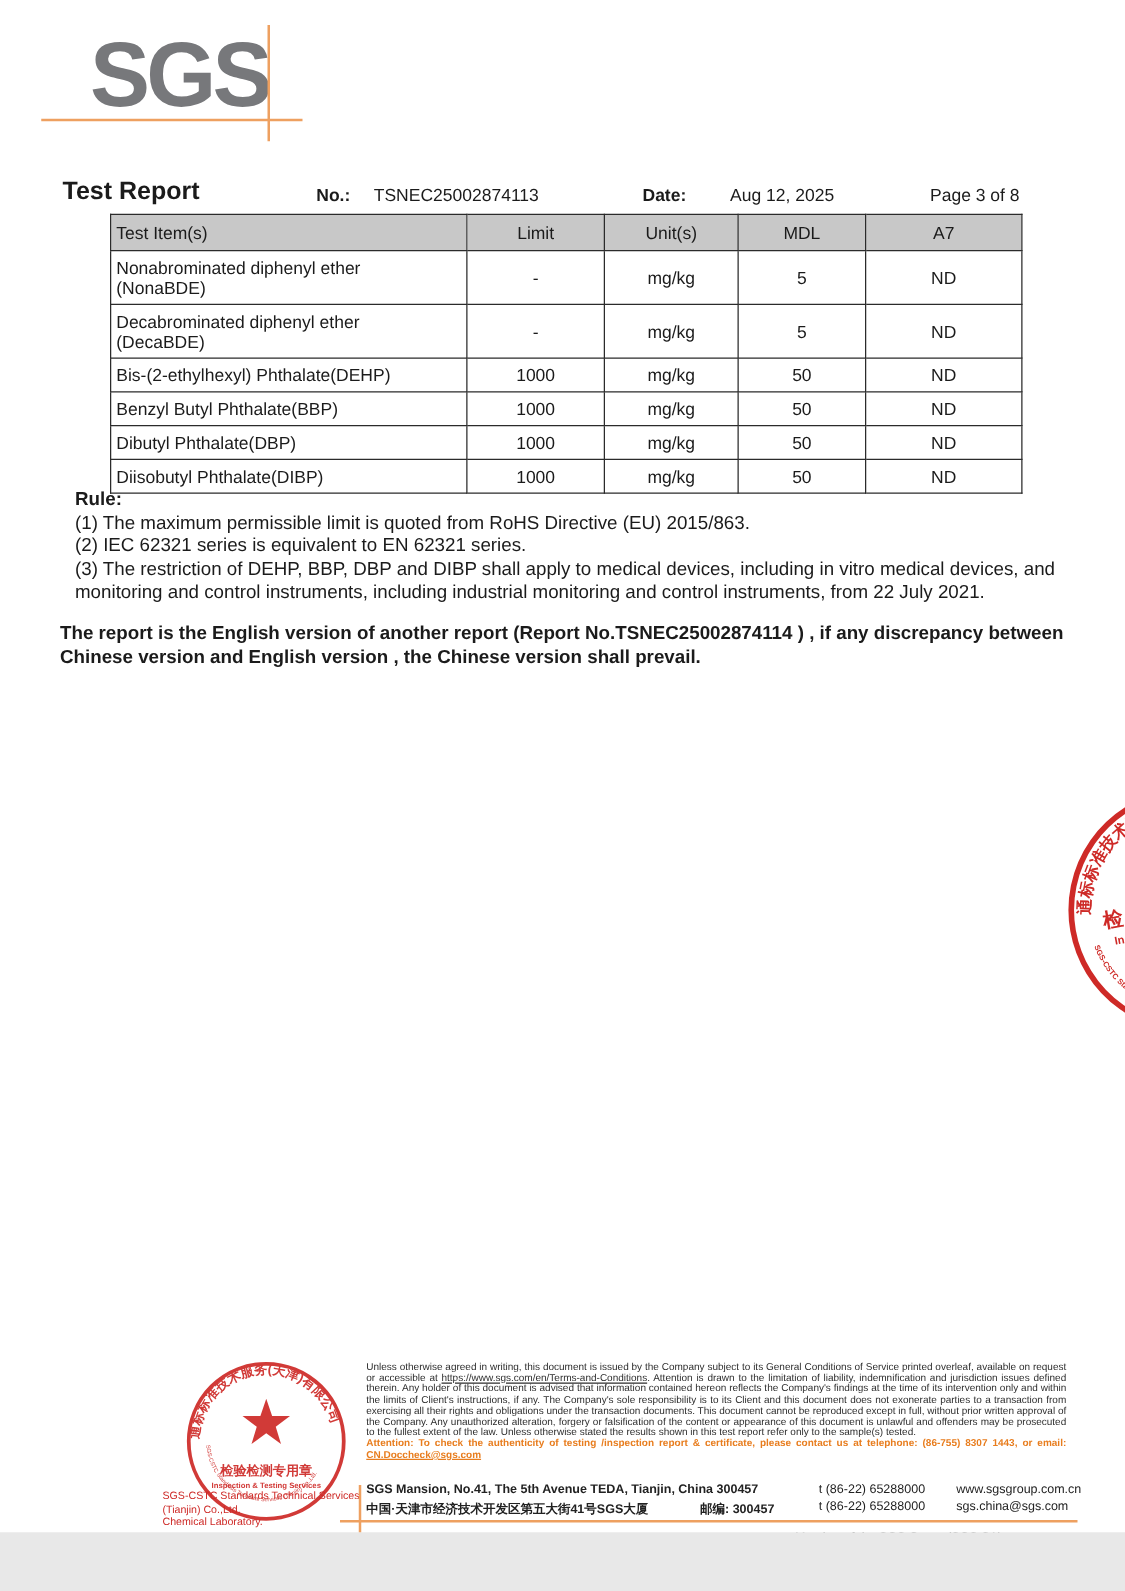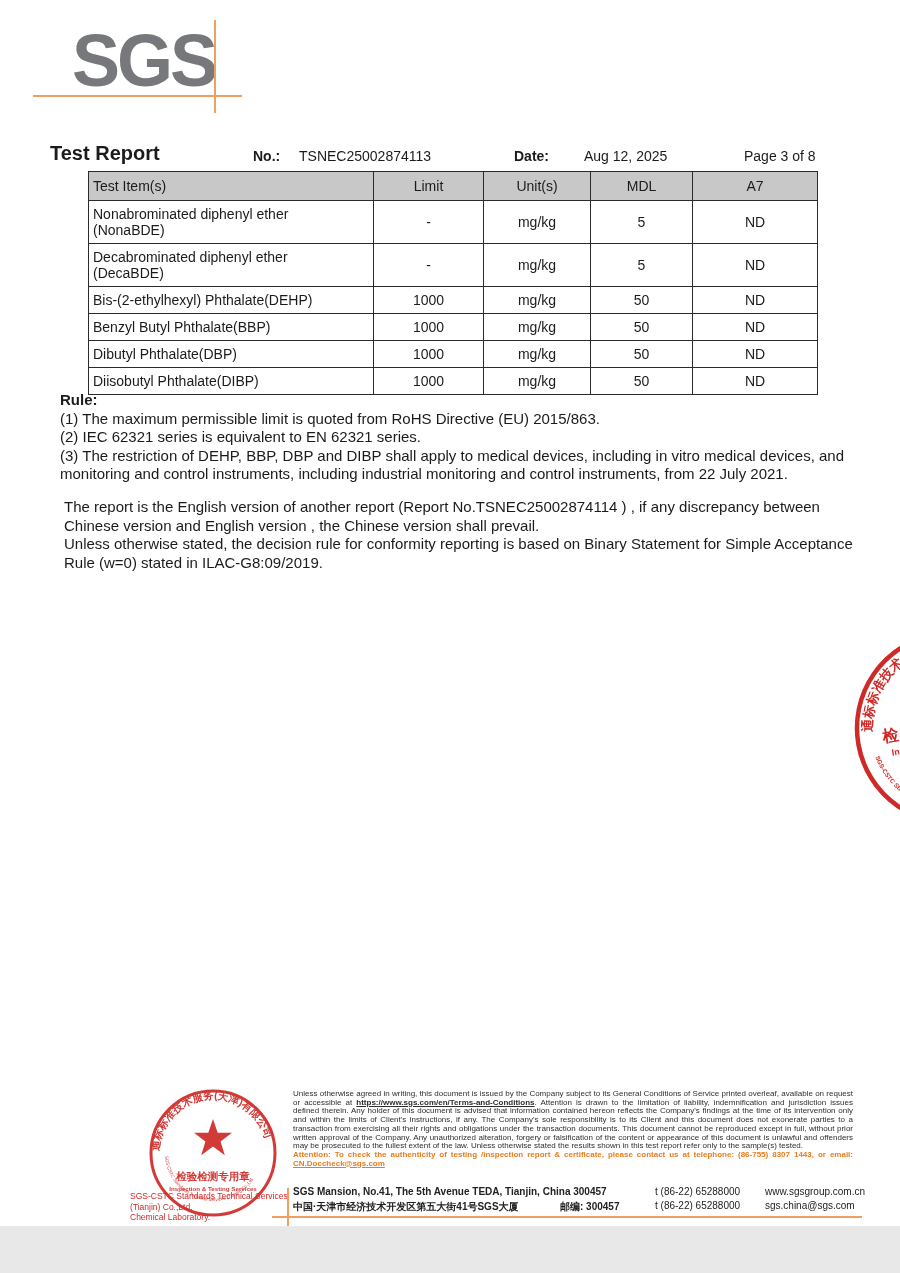--- a/index.html
+++ b/index.html
@@ -27,31 +27,31 @@
   table.results th,table.results td{border:1px solid #2b2b2b;padding:4px;overflow:hidden;}
   table.results th{background:#c8c8c8;font-weight:normal;height:20px;}
   th.c-name,td.c-name{text-align:left;padding-left:7px;padding-right:4px;}
   td,th{text-align:center;}
   td.c-name{white-space:pre-line;line-height:16.5px;}
   tr.tall td{height:34px;}
   tr.short td{height:18px;}
   
   .notes{position:absolute;left:60px;top:391px;width:802px;font-size:15px;line-height:18.5px;}
   .notes-heading{font-weight:bold;}
-  .paras{position:absolute;left:64px;top:498px;width:806px;font-size:15px;line-height:18.5px;}
+  .paras{position:absolute;left:48px;top:498px;width:806px;font-size:15px;line-height:18.5px;font-weight:bold;}
   .paras p{margin:0 0 0 0;}
   
   .edge-seal{position:absolute;left:852px;top:628px;width:200px;height:200px;}
   .round-seal{position:absolute;left:142px;top:1086px;width:142px;height:142px;opacity:.92;}
   .seal-company{position:absolute;left:130px;top:1191px;width:180px;
     color:#ce2a27;font-size:8.5px;line-height:10.5px;}
   
   .legal{position:absolute;left:293px;top:1090px;width:560px;
     font-size:8px;line-height:8.7px;color:#2e2e2e;text-align:justify;}
-  .legal .link{text-decoration:underline;font-weight:bold;}
+  .legal .link{text-decoration:underline;font-weight:normal;}
   .attention{color:#e87d1e;font-weight:bold;}
   .attention .email{text-decoration:underline;}
   .addr-line{position:absolute;height:13px;font-size:10px;font-weight:bold;color:#222;}
   .addr1{top:1186px;} .addr2{top:1200px;}
   .addr-line span{position:absolute;top:0;white-space:nowrap;}
   .a-addr{left:293px;} .a-postal{left:560px;} .a-phone{left:655px;font-weight:normal;}
   .a-net{left:765px;font-weight:normal;}
   .foot-hline{position:absolute;left:272px;top:1216px;width:590px;height:2px;background:#eea060;}
   .foot-vline{position:absolute;left:287px;top:1188px;width:2px;height:45px;background:#eea060;}
   .member{position:absolute;left:636px;top:1225px;font-size:10px;color:#4a4a4a;}
@@ -139,21 +139,20 @@
 
   <div class="notes">
     <div class="notes-heading">Rule:</div>
     <div>(1) The maximum permissible limit is quoted from RoHS Directive (EU) 2015/863.</div>
     <div>(2) IEC 62321 series is equivalent to EN 62321 series.</div>
     <div>(3) The restriction of DEHP, BBP, DBP and DIBP shall apply to medical devices, including in vitro medical devices, and monitoring and control instruments, including industrial monitoring and control instruments, from 22 July 2021.</div>
   </div>
 
   <div class="paras">
     <p>The report is the English version of another report (Report No.TSNEC25002874114 ) , if any discrepancy between Chinese version and English version , the Chinese version shall prevail.</p>
-    <p>Unless otherwise stated, the decision rule for conformity reporting is based on Binary Statement for Simple Acceptance Rule (w=0) stated in ILAC-G8:09/2019.</p>
   </div>
 
   <svg class="edge-seal" viewBox="0 0 200 200">
     <g transform="rotate(-10 100 100)" fill="#ce2a27">
       <circle cx="100" cy="100" r="95" fill="none" stroke="#ce2a27" stroke-width="4.5"></circle>
       <defs>
         <path id="edgeTop" d="M 20,100 A 80,80 0 0,1 180,100"></path>
         <path id="edgeBottom" d="M 18,100 A 82,82 0 0,0 182,100"></path>
       </defs>
       <text font-size="13" font-weight="bold"><textPath href="#edgeTop" startOffset="4%">通标标准技术服务(天津)有限公司</textPath></text>

